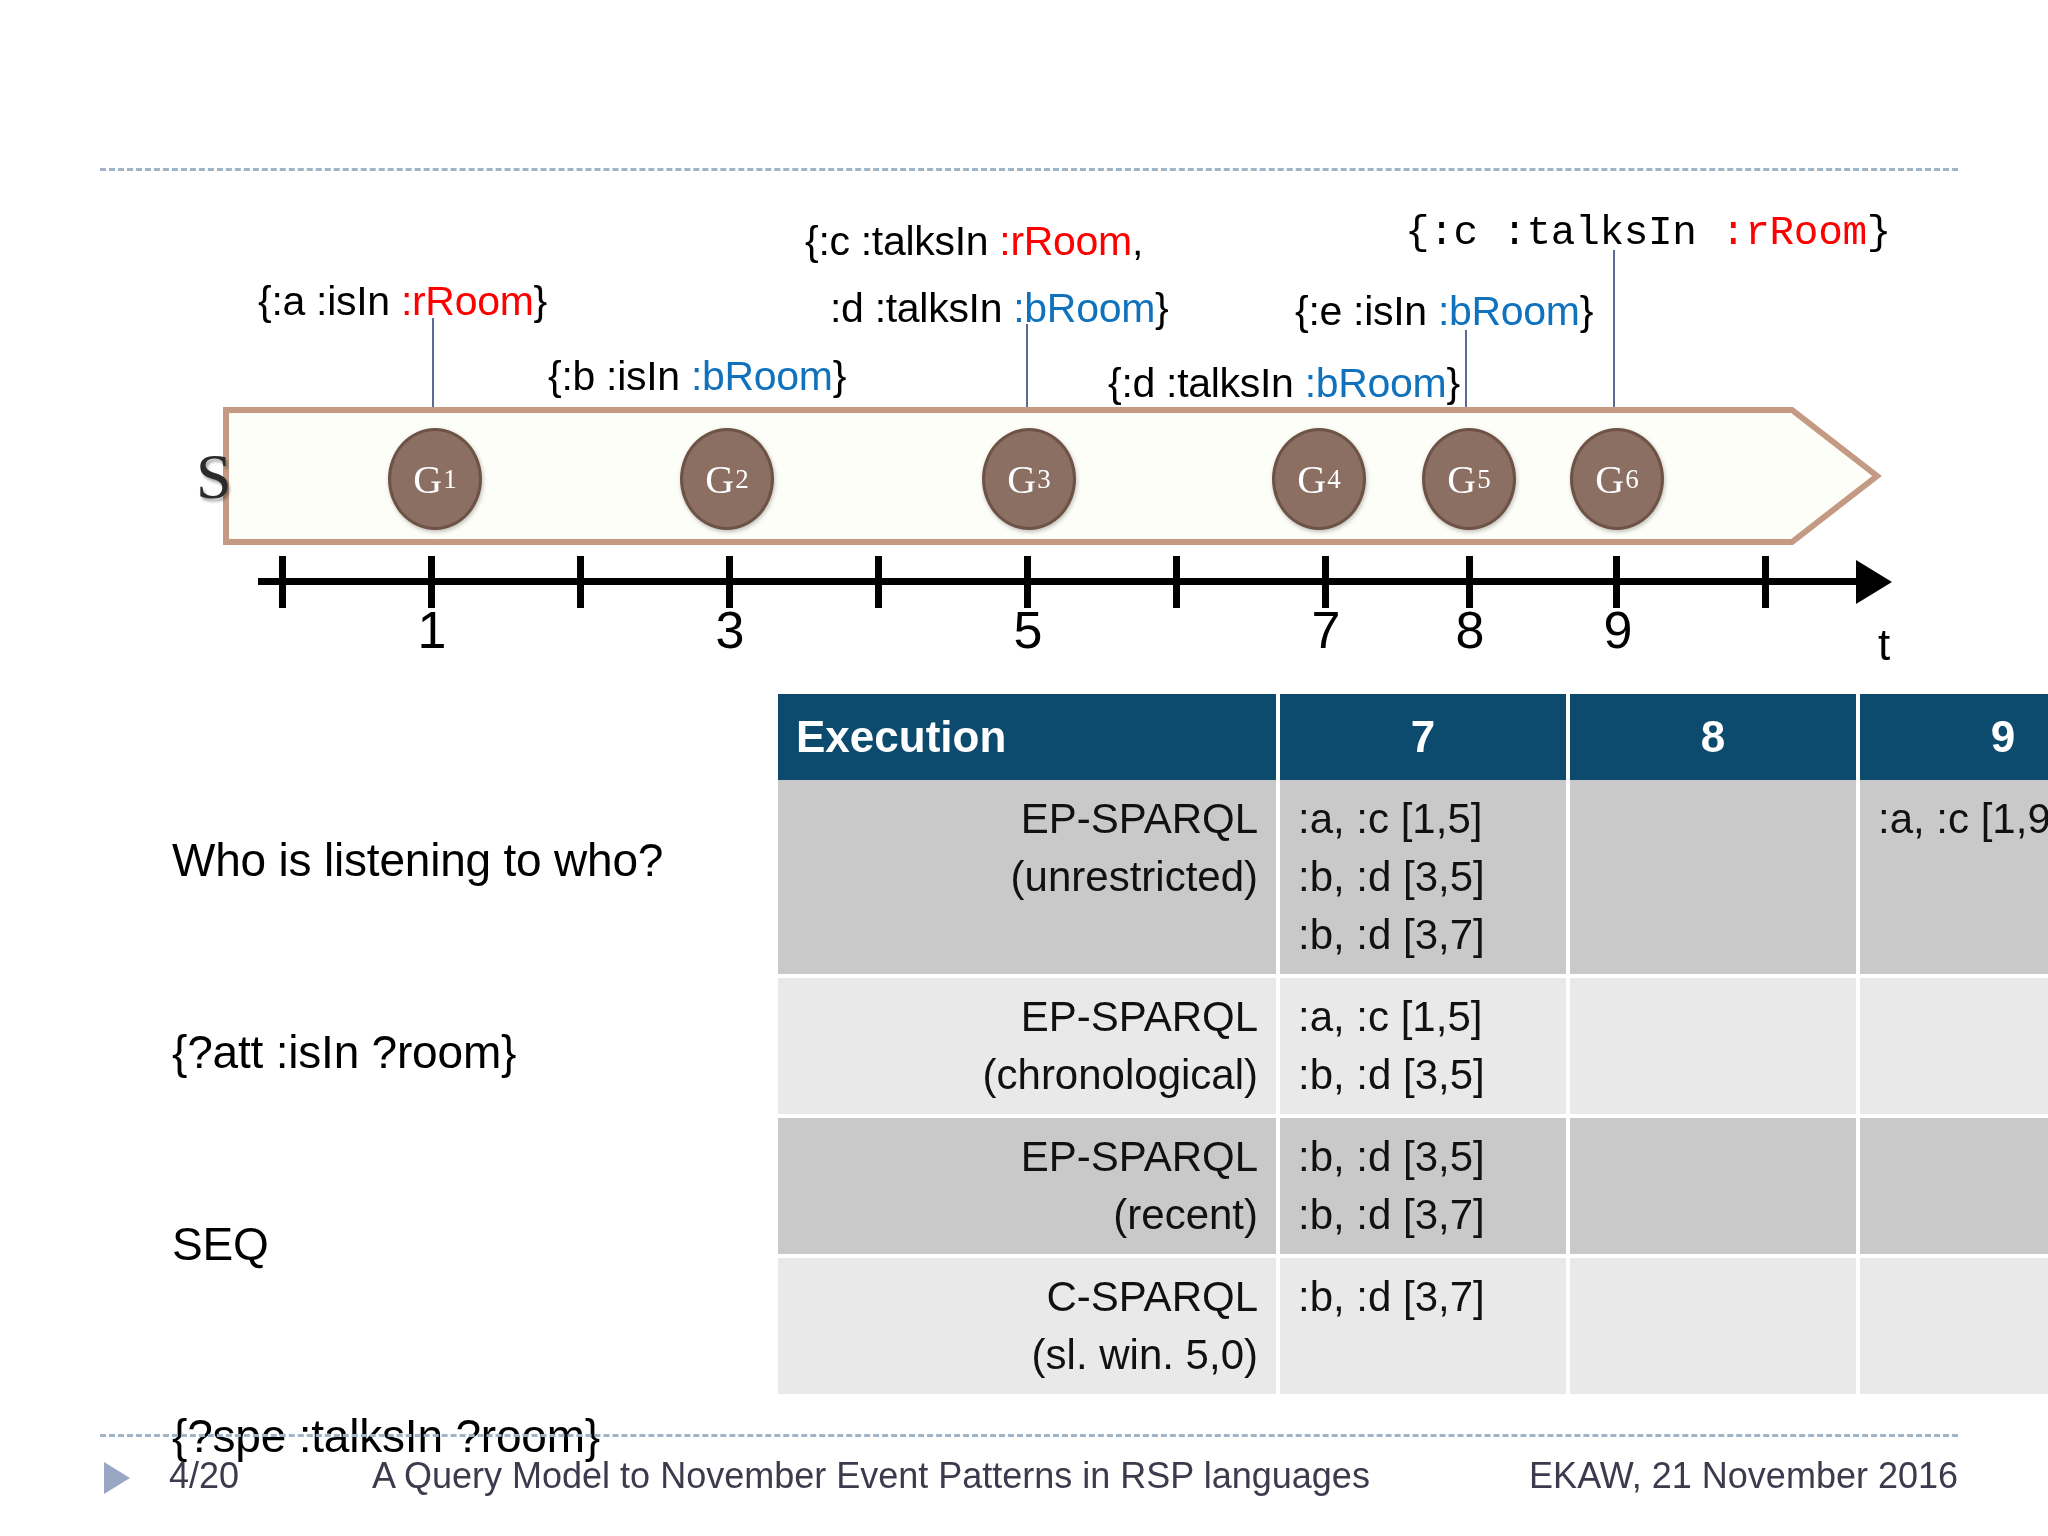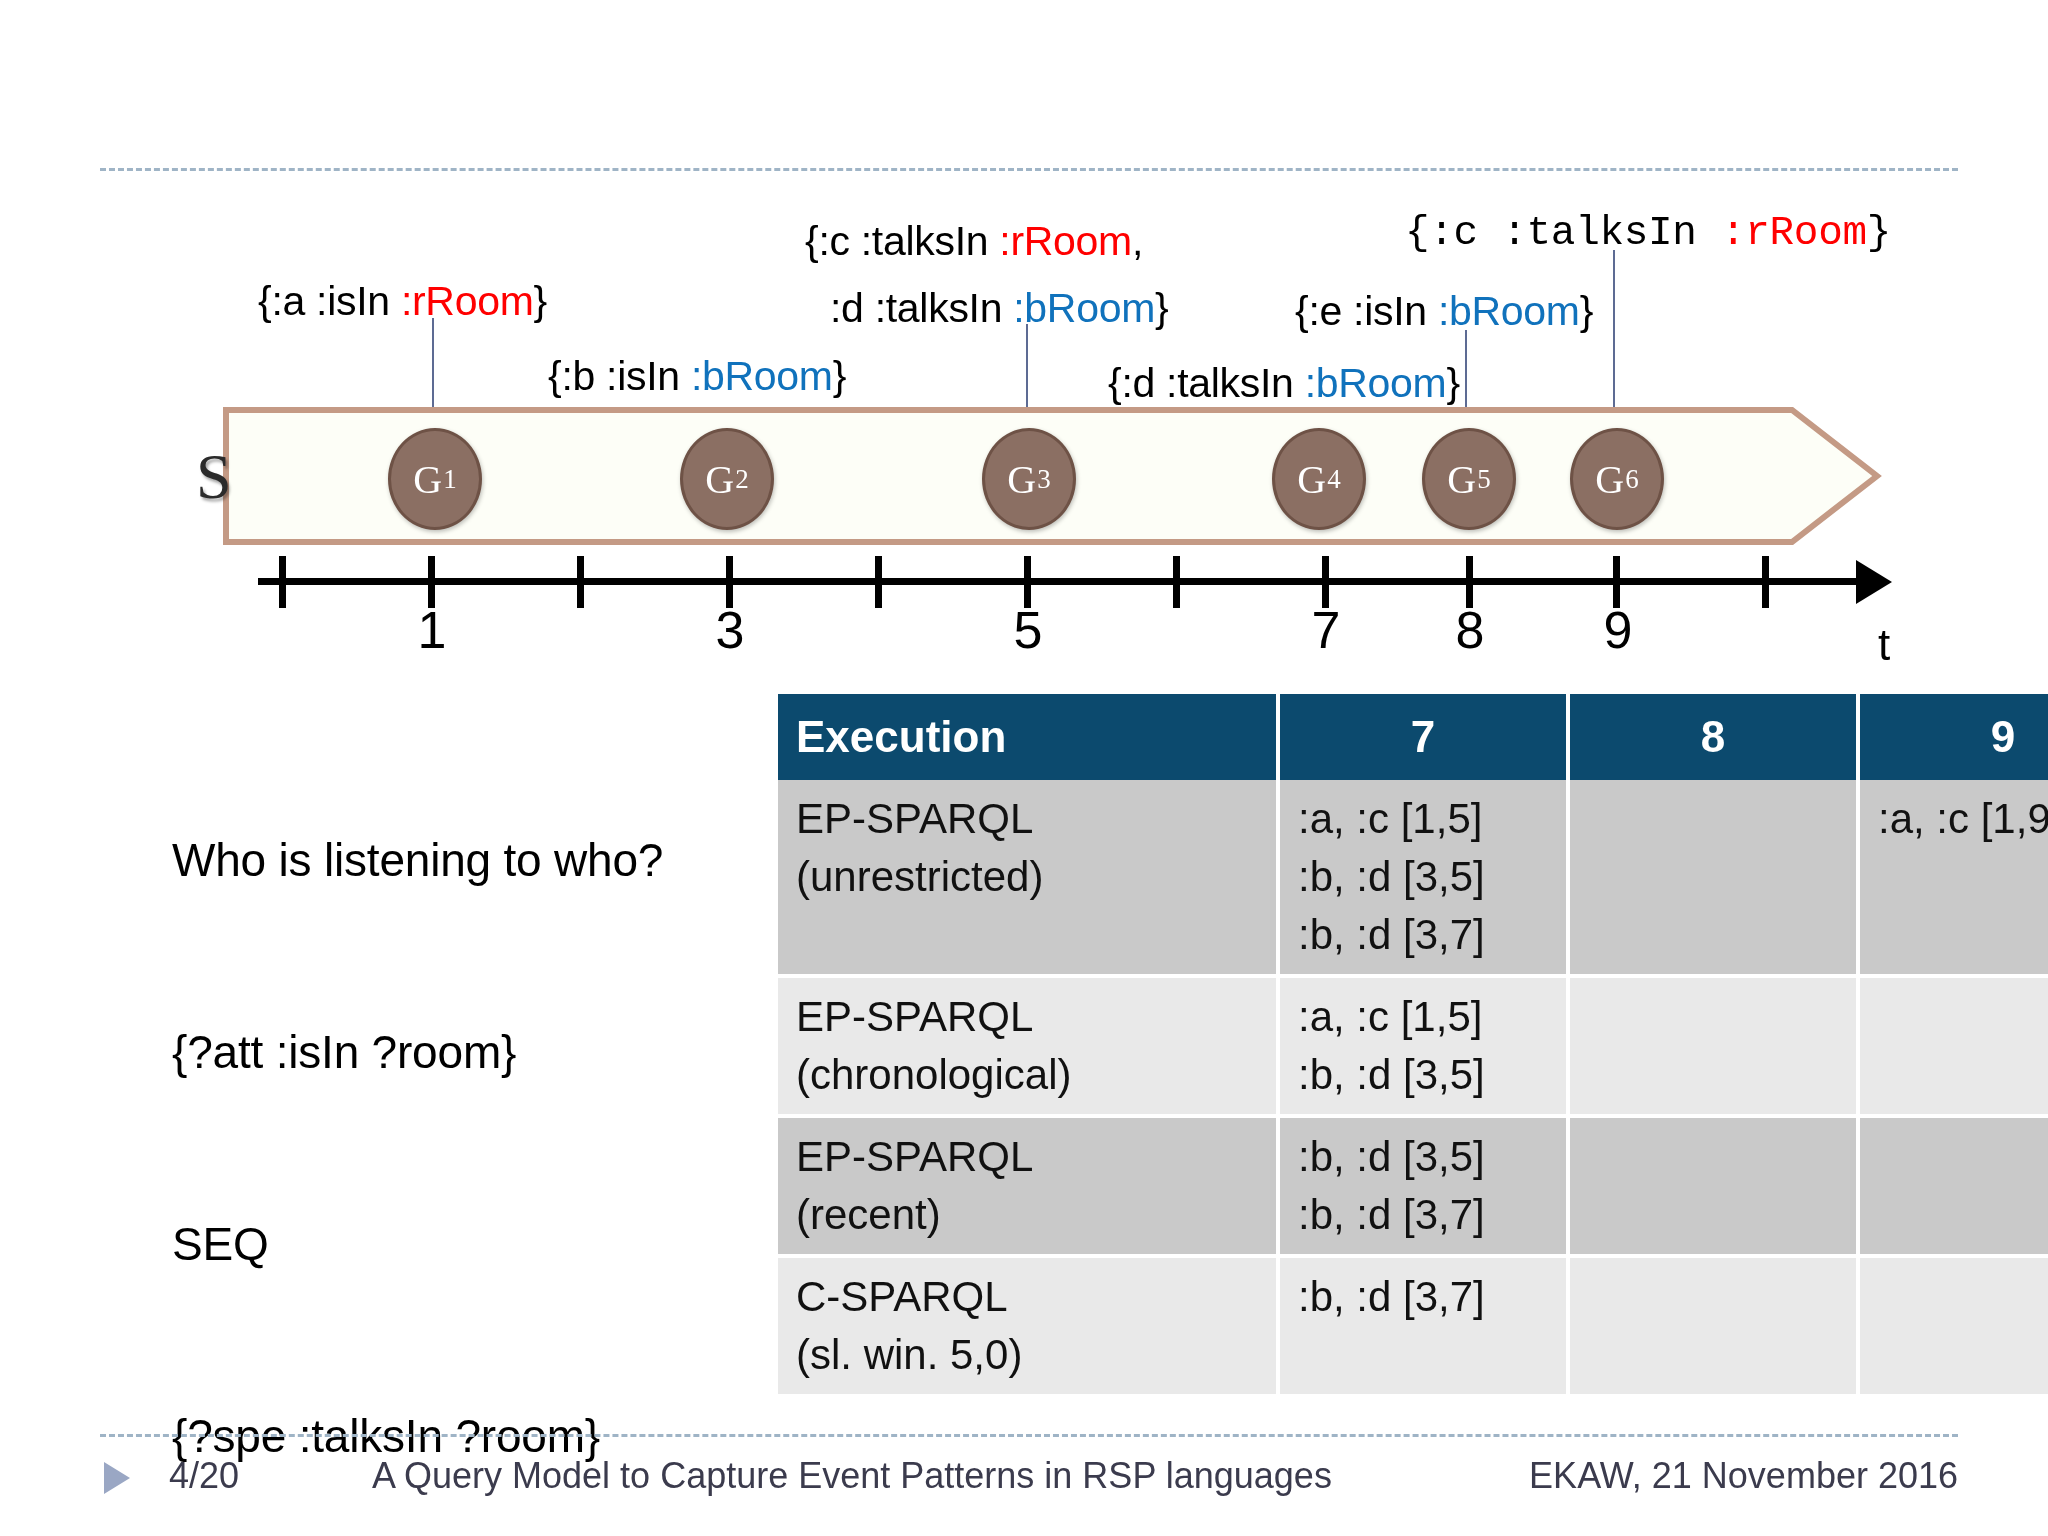--- a/index.html
+++ b/index.html
@@ -155,21 +155,21 @@
     padding:10px 18px;
     vertical-align:top;
     border-right:4px solid #ffffff;
     border-bottom:4px solid #ffffff;
     line-height:58px;
     white-space:pre-line;
   }
   .tbl td:last-child{border-right:none;}
   .tbl tr.dark td{background:#C9C9C9;}
   .tbl tr.light td{background:#E9E9E9;}
-  .tbl td.label{text-align:left;}
+  .tbl td.label{text-align:right;}
   .tbl td.val{text-align:left;}
 
   
   .footer-rule{
     position:absolute;
     left:100px; top:1434px; width:1858px; height:0;
     border-top:3px dashed #9fb4c6;
   }
   .foot-tri{
     position:absolute;
@@ -341,16 +341,16 @@
         <td class="val">:b, :d [3,7]</td>
         <td class="val"></td>
         <td class="val"></td>
       </tr>
     </tbody>
   </table>
 
   <div class="footer-rule"></div>
   <div class="foot-tri"></div>
   <div class="foot-page">4/20</div>
-  <div class="foot-center">A Query Model to Capture Event Patterns in RSP languages</div>
+  <div class="foot-center">A Query Model to November Event Patterns in RSP languages</div>
   <div class="foot-right">EKAW, 21 November 2016</div>
 
 </div>
 
 </body></html>

